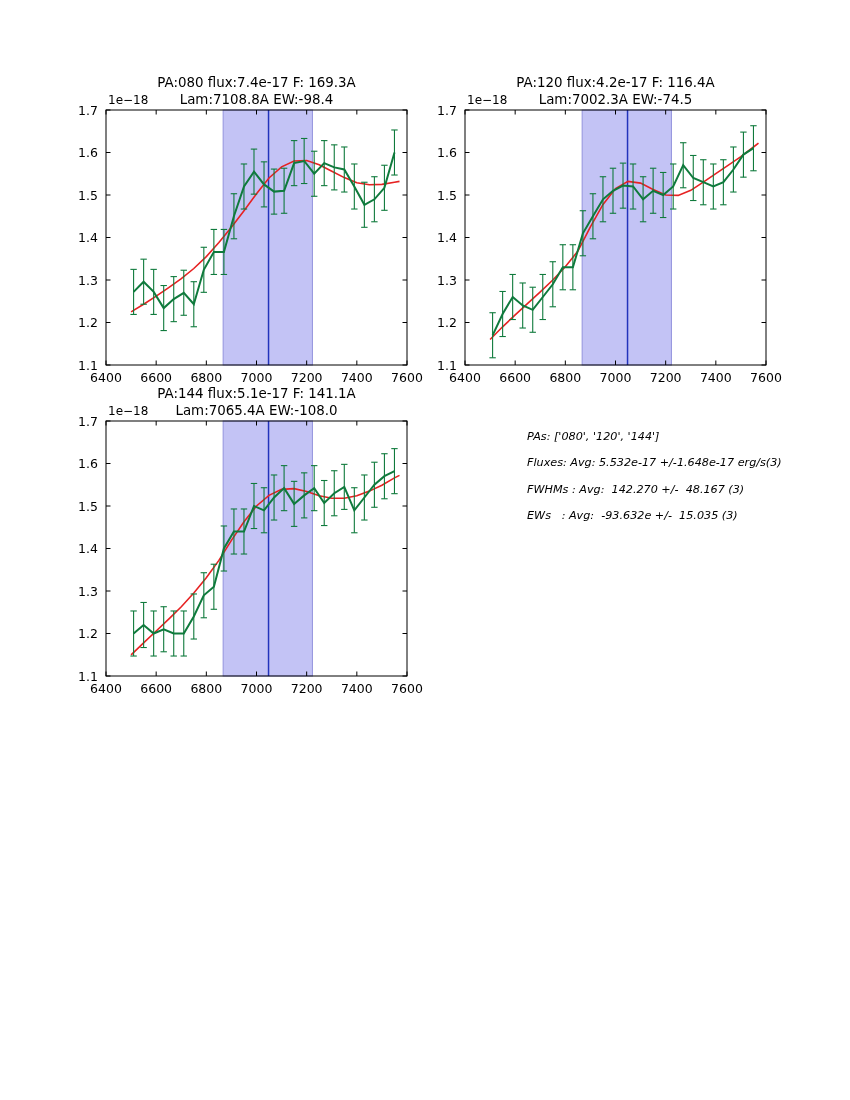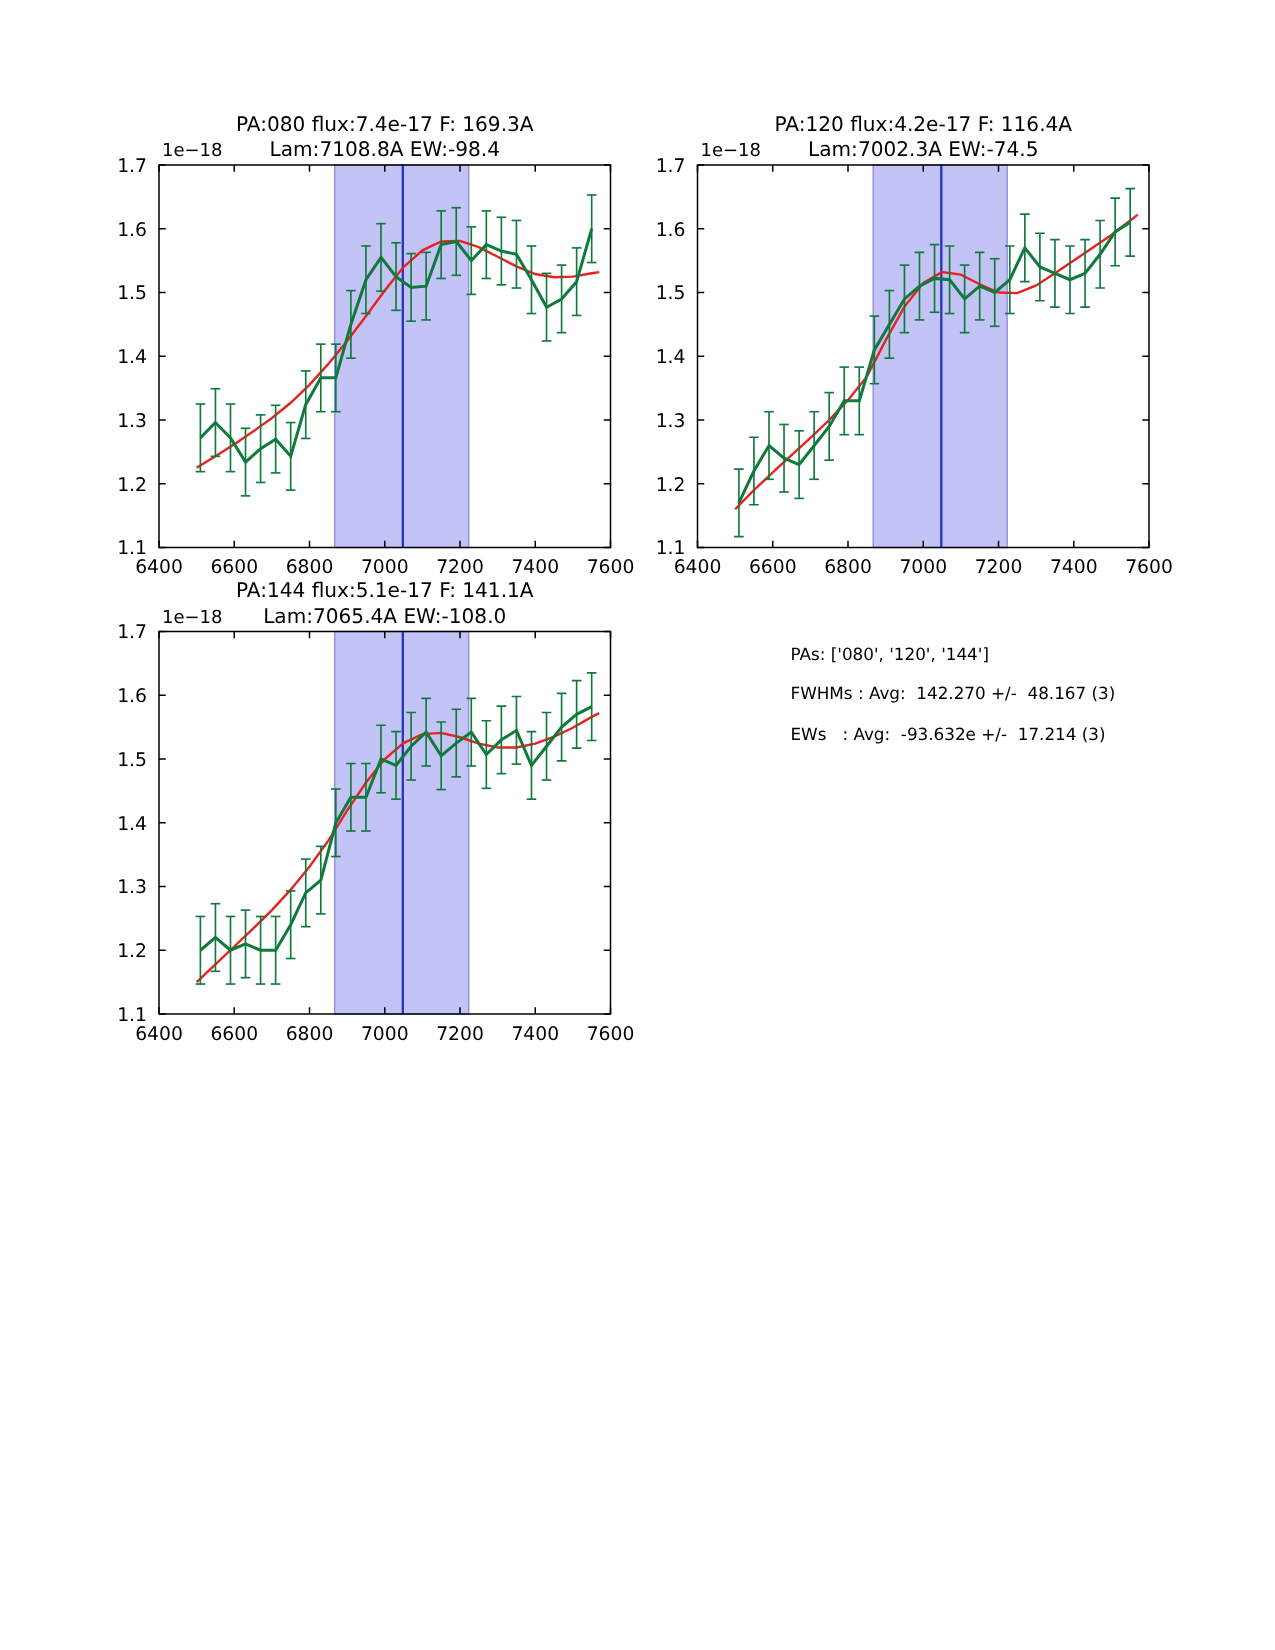--- a/index.html
+++ b/index.html
@@ -12,20 +12,21 @@
     overflow: hidden;
   }
   .chart { position: absolute; }
   #chart-0 { left: 40px;  top: 60px; }
   #chart-1 { left: 399px; top: 60px; }
   #chart-2 { left: 40px;  top: 371px; }
   .summary {
     position: absolute;
     left: 527px;
     top: 424px;
+    font-style: italic;
   }
   .summary .sline {
     white-space: pre;
     font-size: 11.2px;
     line-height: 26.4px;
     color: #000000;
     letter-spacing: 0px;
   }
   svg text {
     fill: #000000;
@@ -443,16 +444,17 @@
         <text x="58" y="139.5" text-anchor="end" font-size="12.5px">1.5</text>
         <text x="58" y="96.99999999999996" text-anchor="end" font-size="12.5px">1.6</text>
         <text x="58" y="54.5" text-anchor="end" font-size="12.5px">1.7</text>
         <text x="68" y="44" text-anchor="start" font-size="12px">1e−18</text>
         <text x="216.5" y="27" text-anchor="middle" font-size="13.4px">PA:144 flux:5.1e-17 F: 141.1A</text>
         <text x="216.5" y="44" text-anchor="middle" font-size="13.4px">Lam:7065.4A EW:-108.0</text>
       </svg></div>
 
   <div class="summary">
     <div class="sline">PAs: ['080', '120', '144']</div>
+    <div class="sline">Fluxes: Avg: 5.532e-17 +/-1.648e-17 erg/s(3)</div>
     <div class="sline">FWHMs : Avg:  142.270 +/-  48.167 (3)</div>
-    <div class="sline">EWs   : Avg:  -93.632e +/-  17.214 (3)</div>
+    <div class="sline">EWs   : Avg:  -93.632e +/-  15.035 (3)</div>
   </div>
 </div>
 
 </body></html>

